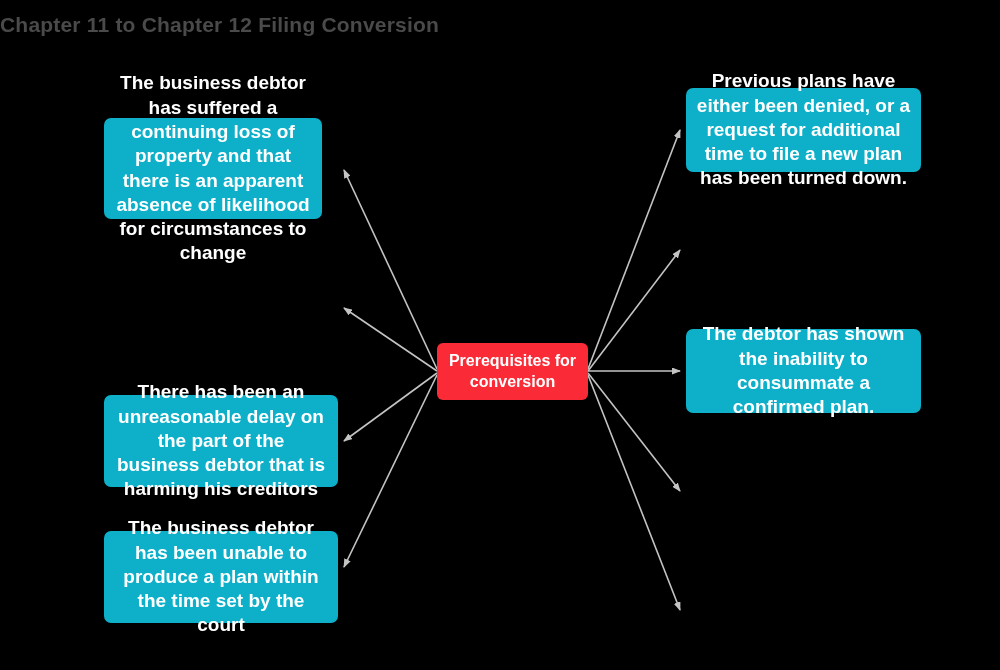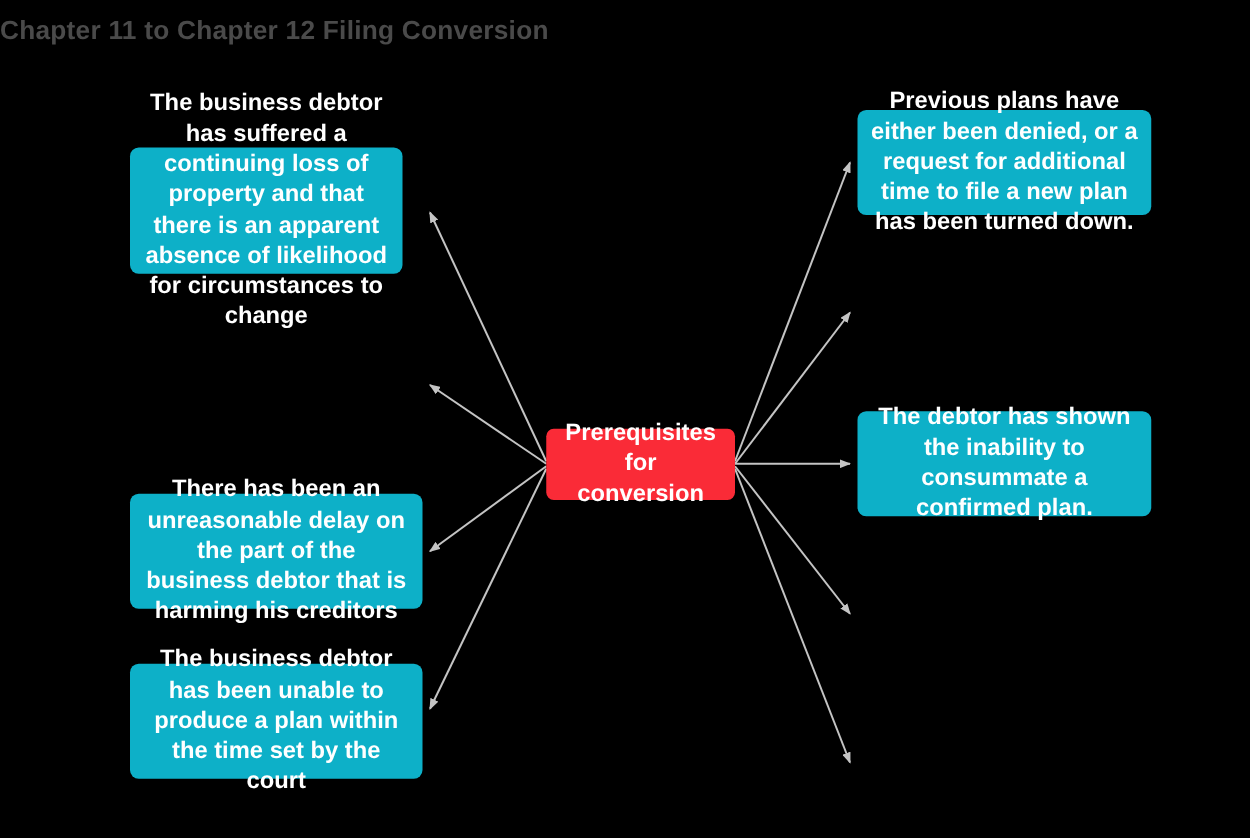--- a/index.html
+++ b/index.html
@@ -47,21 +47,21 @@
     padding: 4px 10px;
     line-height: 1.28;
     font-weight: bold;
   }
   .node.leaf {
     background: #0DB0C8;
     font-size: 19px;
   }
   .node.center {
     background: #FA2B37;
-    font-size: 19px;
+    font-size: 16px;
     border-radius: 6px;
   }
   .node span { display: block; width: 100%; }
 </style>
 </head>
 <body>
 
 <div id="canvas">
 
   <div id="title">Chapter 11 to Chapter 12 Filing Conversion</div>

